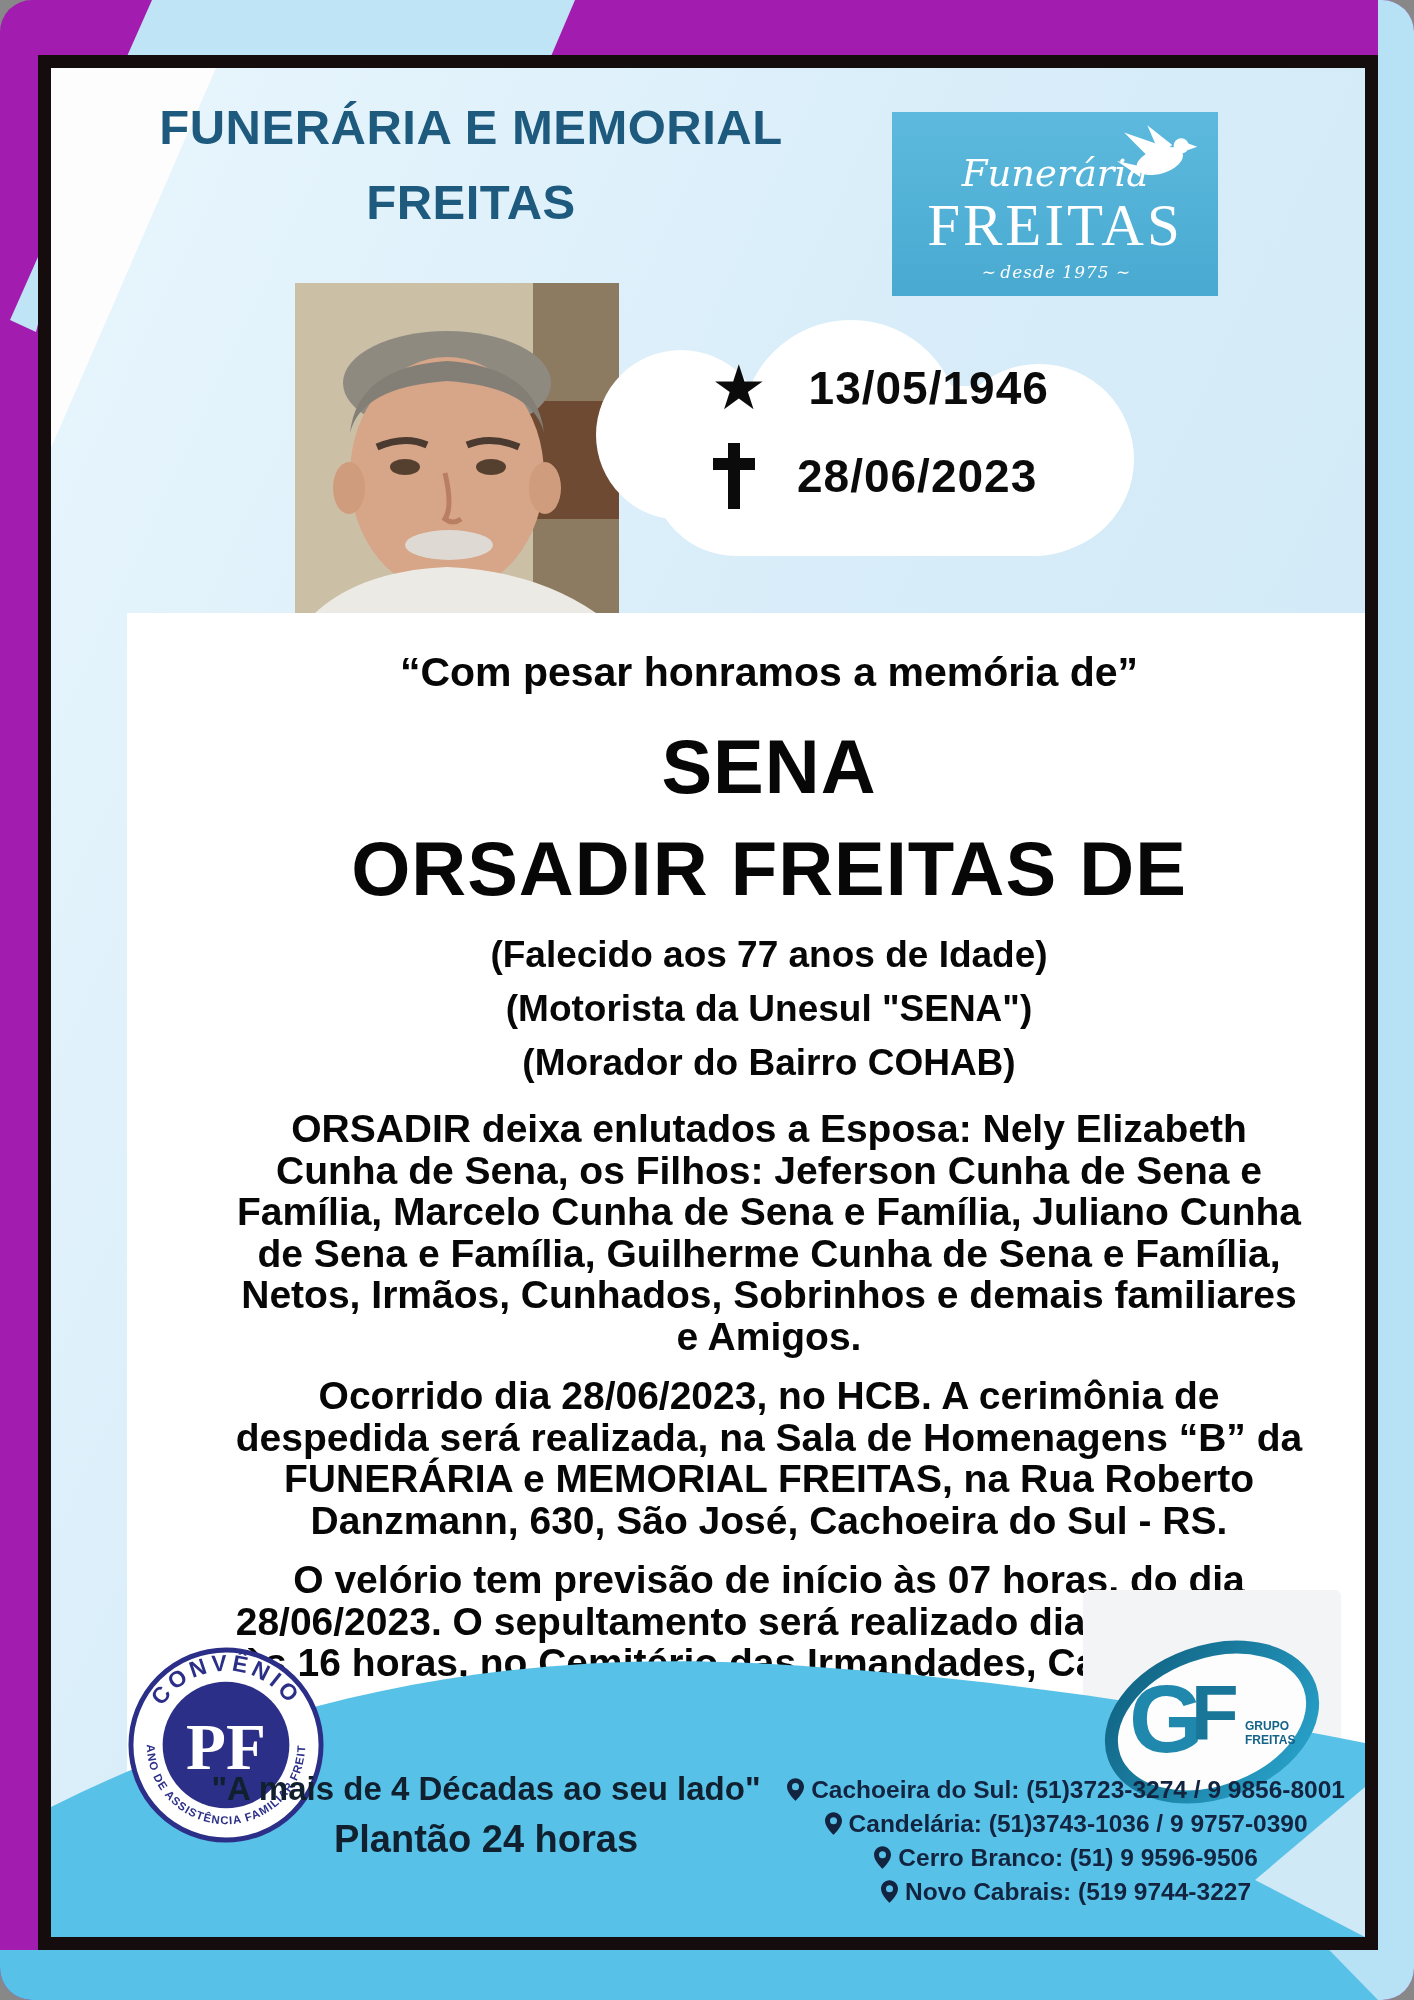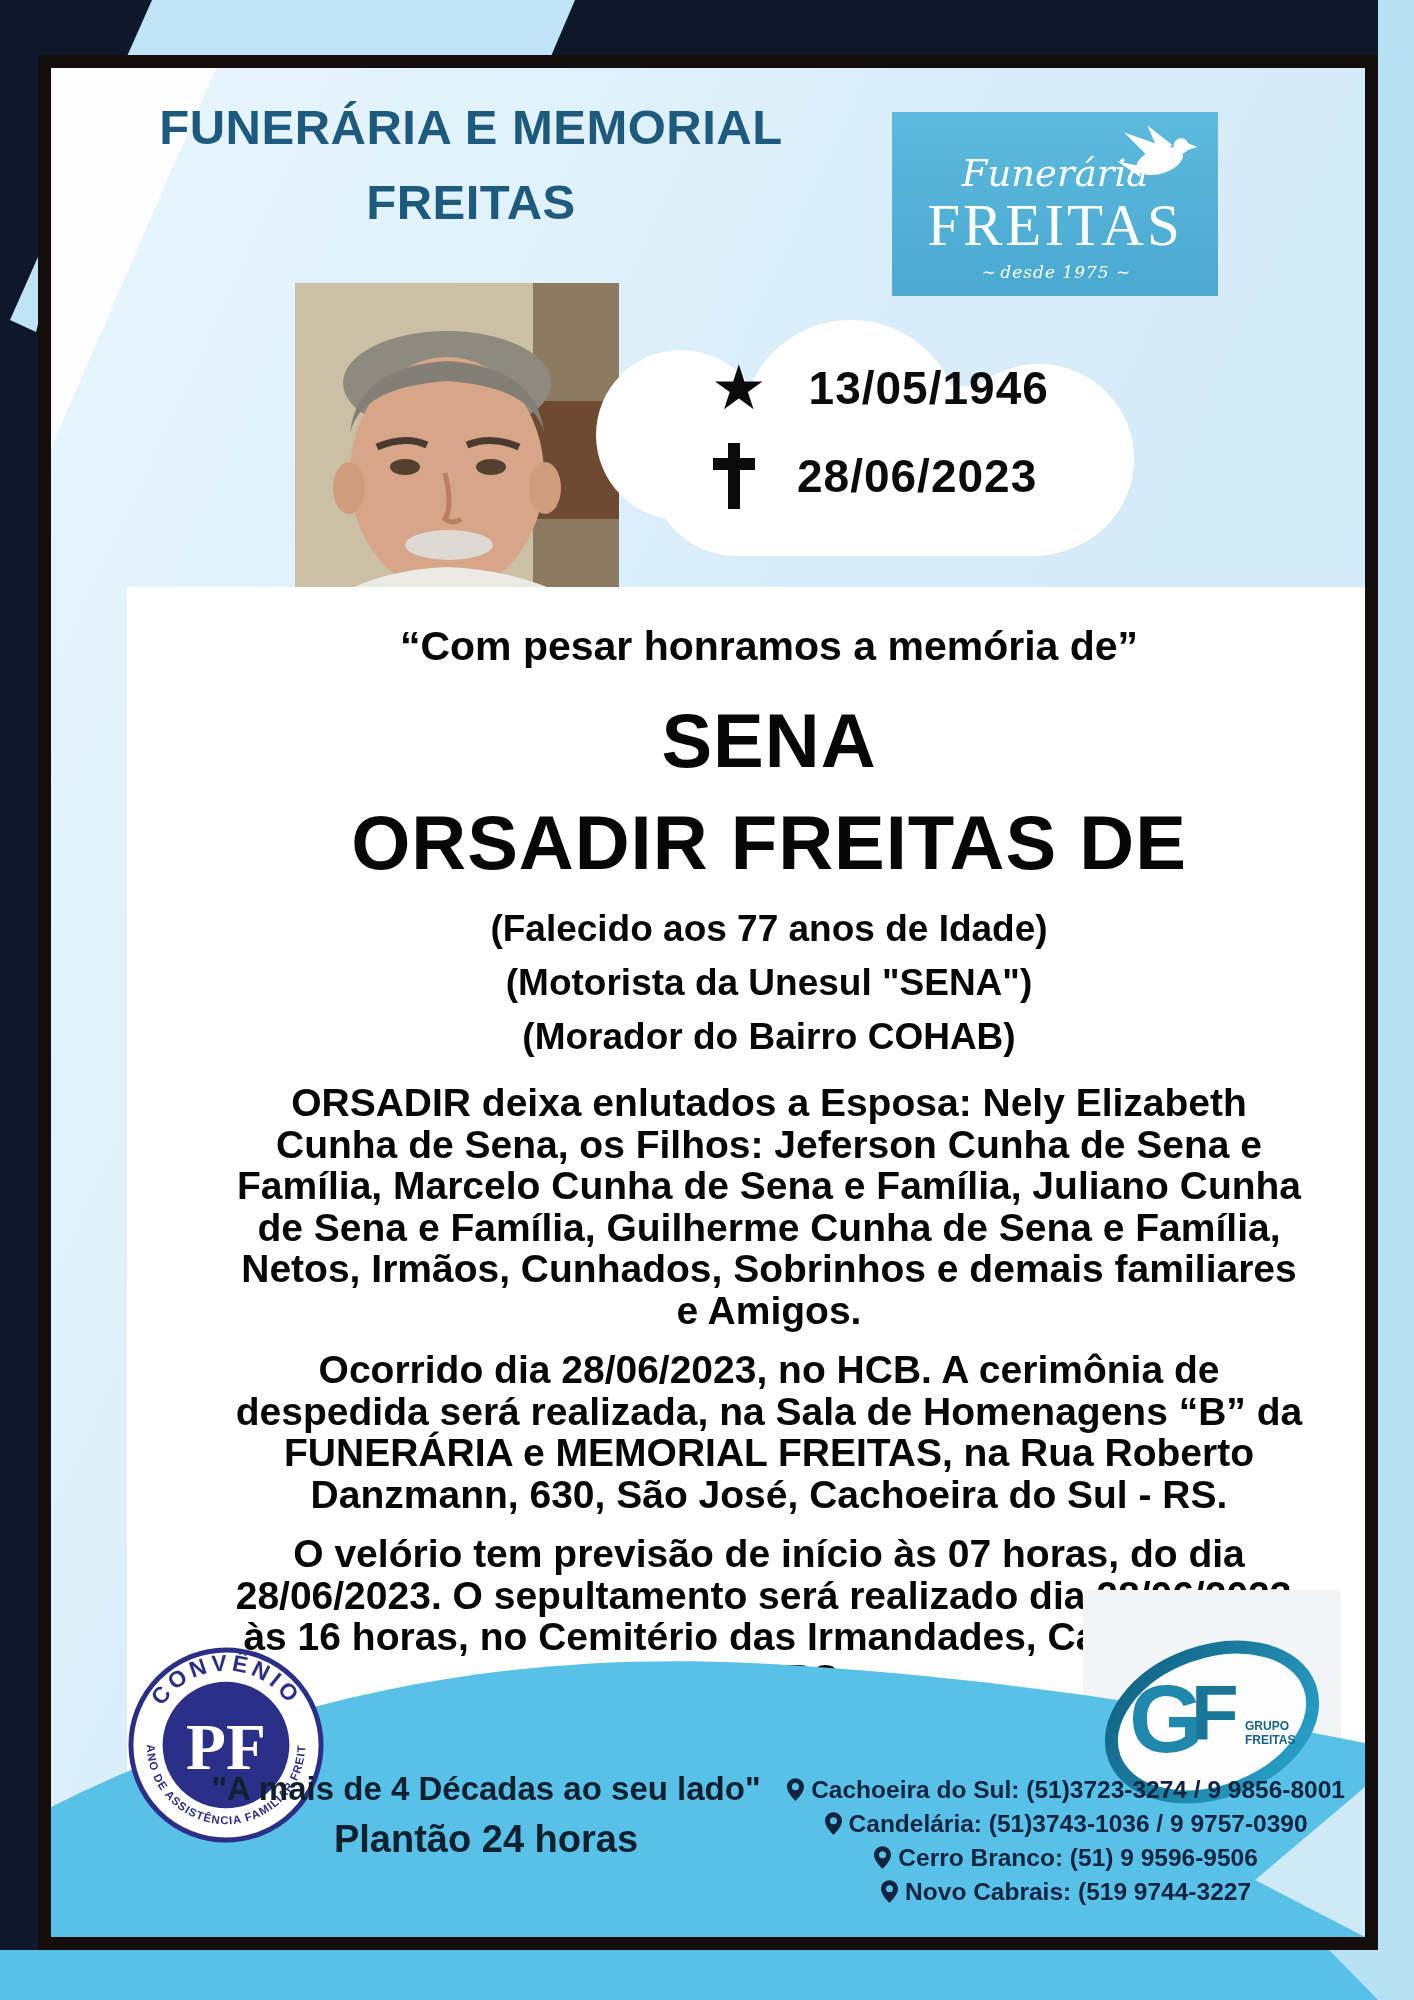--- a/index.html
+++ b/index.html
@@ -1,19 +1,19 @@
 <!DOCTYPE html>
 <html><head>
 <meta charset="utf-8">
 <style>
   * { margin:0; padding:0; box-sizing:border-box; }
   body { background:#888; }
   .canvas {
-    position:relative; width:1414px; height:2000px; background:#0f172a;
-    overflow:hidden; font-family:"Liberation Sans", sans-serif;
+    position:relative; width:1414px; height:2000px; background:#a21caf;
+    overflow:hidden; font-family:"Liberation Sans", sans-serif;border-radius:32px;
   }
   
   .bg-right-band { position:absolute; right:0; top:0; width:36px; height:100%; background:#b7e1f4; z-index:0; }
   .bg-topleft-slab { position:absolute; left:0; top:0; width:620px; height:340px; background:#bfe4f6; z-index:0;
     clip-path:polygon(152px 0, 575px 0, 546px 68px, 103px 68px, 36px 332px, 10px 320px); }
   .bg-bottom-strip { position:absolute; left:0; bottom:0; right:36px; height:50px; background:#58c1e8; z-index:0; }
   .bg-br-wedge { position:absolute; right:36px; bottom:0; width:160px; height:470px; background:#b7e1f4; z-index:0;
     clip-path:polygon(100% 0, 100% 100%, 14% 70%); }
 
   
@@ -51,21 +51,21 @@
   .date-row { position:absolute; display:flex; align-items:center; z-index:2; color:#0b0b0b; }
   .birth-row { left:660px; top:288px; }
   .death-row { left:660px; top:375px; }
   .star { font-size:62px; line-height:64px; margin-right:42px; }
   .date-text { font-size:46px; font-weight:bold; letter-spacing:1px; }
   .cross-icon { width:46px; height:66px; position:relative; margin-right:40px; }
   .cross-icon::before { content:""; position:absolute; left:17px; top:0; width:12px; height:66px; background:#0b0b0b; }
   .cross-icon::after  { content:""; position:absolute; left:2px; top:15px; width:42px; height:12px; background:#0b0b0b; }
 
   
-  .content { position:absolute; left:76px; top:519px; width:1284px; bottom:0; background:#fff;
+  .content { position:absolute; left:76px; top:545px; width:1284px; bottom:0; background:#fff;
     text-align:center; color:#070707; z-index:1; }
   .quote { margin-top:36px; font-size:41px; font-weight:bold; }
   .name-line { font-size:76px; font-weight:bold; line-height:102px; letter-spacing:1px; }
   .name-block { margin-top:20px; }
   .detail-line { font-size:37px; font-weight:bold; line-height:54px; }
   .details { margin-top:8px; }
   .para { font-size:39px; font-weight:bold; line-height:41.5px; width:1068px; margin:18px auto 0; }
 
   
   .wave { position:absolute; left:0; bottom:0; width:1314px; height:310px; z-index:2; }

